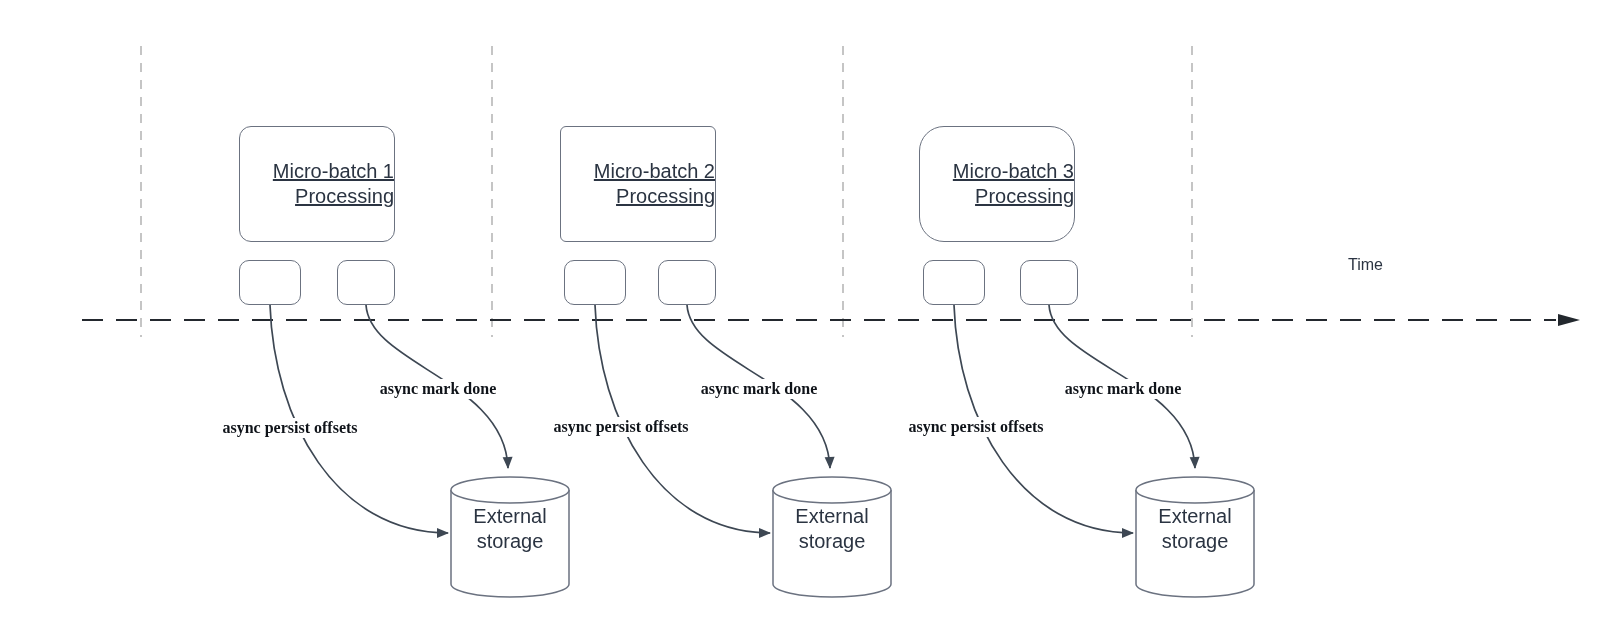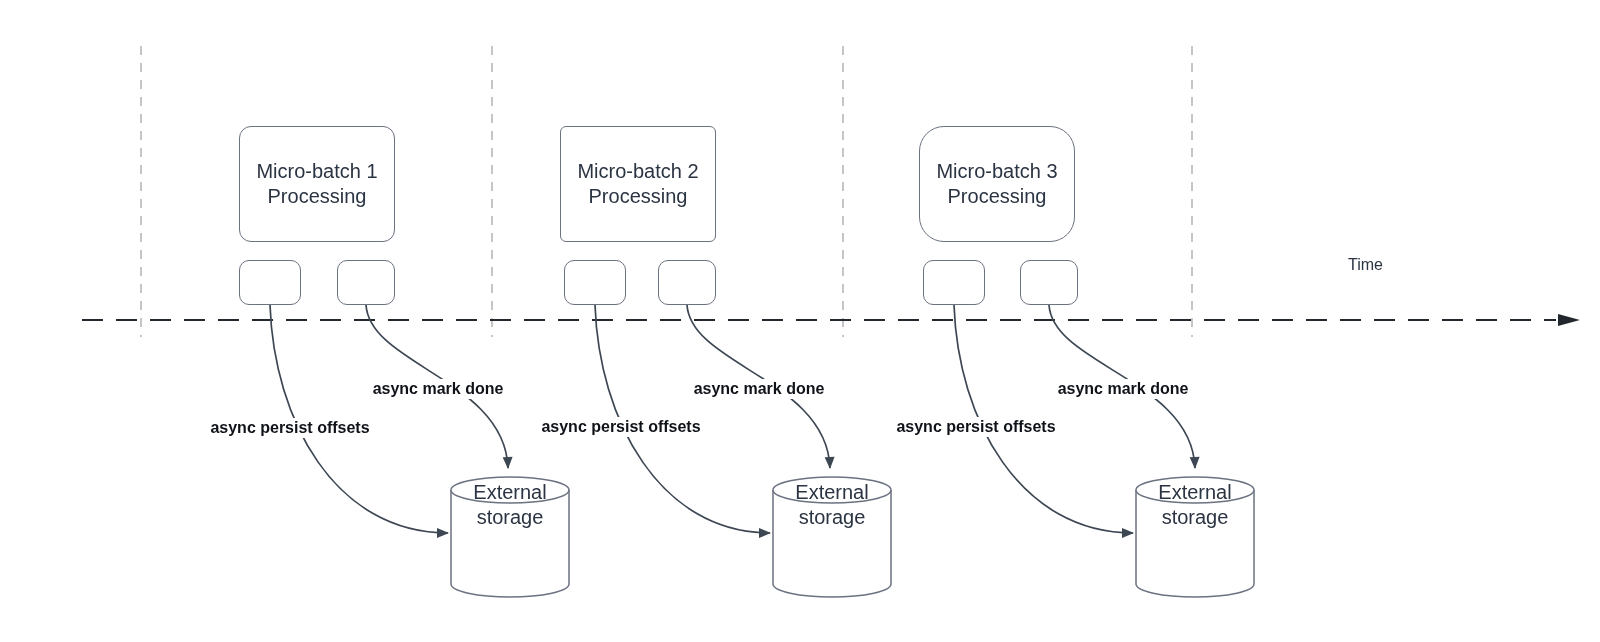--- a/index.html
+++ b/index.html
@@ -16,55 +16,57 @@
   .main-box {
     position: absolute;
     top: 126px;
     width: 156px;
     height: 116px;
     border: 1.5px solid #6b7280;
     border-radius: 12px;
     background: #ffffff;
     display: flex;
     flex-direction: column;
-    align-items: center;
+    align-items: flex-end;
     justify-content: center;
     text-align: center;
     font-size: 20px;
     line-height: 25px;
     color: #2b3442;
     box-sizing: border-box;
+    text-decoration: underline;
   }
   .small-box {
     position: absolute;
     top: 260px;
     height: 45px;
     border: 1.5px solid #6b7280;
     border-radius: 10px;
     background: #ffffff;
     box-sizing: border-box;
   }
   .storage-label {
     position: absolute;
     width: 118px;
-    top: 480px;
+    top: 504px;
     text-align: center;
     font-size: 20px;
     line-height: 25px;
     color: #2b3442;
   }
   .edge-label {
     position: absolute;
     transform: translate(-50%, -50%);
     background: #ffffff;
     padding: 1px 3px;
     font-size: 16px;
     font-weight: bold;
     color: #0f1319;
     white-space: nowrap;
+    font-family: Liberation Serif, serif;
   }
   .time-label {
     position: absolute;
     left: 1348px;
     top: 256px;
     font-size: 16px;
     color: #2b3442;
   }
 </style>
 </head>

